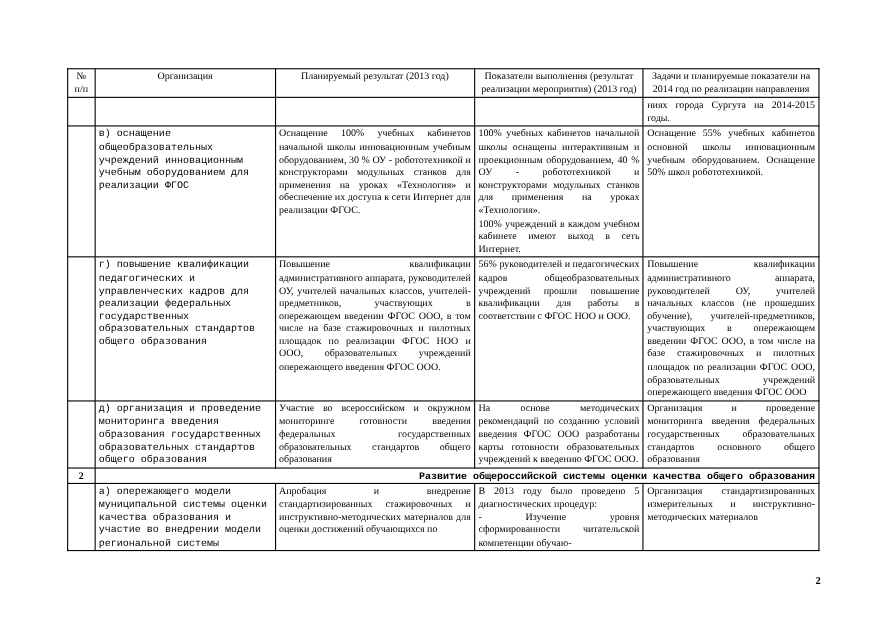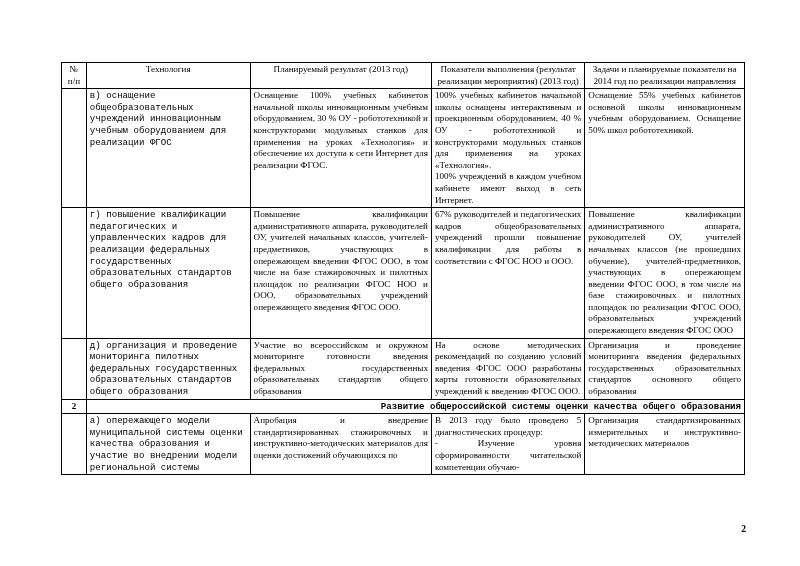--- a/index.html
+++ b/index.html
@@ -96,51 +96,58 @@
       <col class="col-plan">
       <col class="col-ind">
       <col class="col-task">
     </colgroup>
     <thead>
       <tr>
         <td class="col-num hdr-num">
           <div class="para">№</div>
           <div class="para">п/п</div>
         </td>
-        <td class="col-event">Технология</td>
+        <td class="col-event">Организация</td>
         <td class="col-plan">Планируемый результат (2013 год)</td>
         <td class="col-ind">Показатели выполнения (результат реализации мероприятия) (2013 год)</td>
         <td class="col-task">Задачи и планируемые показатели на 2014 год по реализации направления</td>
       </tr>
     </thead>
     <tbody>
 
+      <tr>
+        <td class="col-num cont-cell"></td>
+        <td class="col-event cont-cell"></td>
+        <td class="col-plan cont-cell"></td>
+        <td class="col-ind cont-cell"></td>
+        <td class="col-task cont-cell justify">ниях города Сургута на 2014-2015 годы.</td>
+      </tr>
 
       <tr>
         <td class="col-num"></td>
         <td class="col-event left">в) оснащение общеобразовательных учреждений инновационным учебным оборудованием для реализации ФГОС</td>
         <td class="col-plan justify">Оснащение 100% учебных кабинетов начальной школы инновационным учебным оборудованием, 30 % ОУ - робототехникой и конструкторами модульных станков для применения на уроках «Технология» и обеспечение их доступа к сети Интернет для реализации ФГОС.</td>
         <td class="col-ind">
           <div class="para justify">100% учебных кабинетов начальной школы оснащены интерактивным и проекционным оборудованием, 40 % ОУ - робототехникой и конструкторами модульных станков для применения на уроках «Технология».</div>
           <div class="para justify">100% учреждений в каждом учебном кабинете имеют выход в сеть Интернет.</div>
         </td>
         <td class="col-task justify">Оснащение 55% учебных кабинетов основной школы инновационным учебным оборудованием. Оснащение 50% школ робототехникой.</td>
       </tr>
 
       <tr>
         <td class="col-num"></td>
         <td class="col-event left">г) повышение квалификации педагогических и управленческих кадров для реализации федеральных государственных образовательных стандартов общего образования</td>
         <td class="col-plan justify">Повышение квалификации административного аппарата, руководителей ОУ, учителей начальных классов, учителей-предметников, участвующих в опережающем введении ФГОС ООО, в том числе на базе стажировочных и пилотных площадок по реализации ФГОС НОО и ООО, образовательных учреждений опережающего введения ФГОС ООО.</td>
-        <td class="col-ind justify">67% руководителей и педагогических кадров общеобразовательных учреждений прошли повышение квалификации для работы в соответствии с ФГОС НОО и ООО.</td>
+        <td class="col-ind justify">56% руководителей и педагогических кадров общеобразовательных учреждений прошли повышение квалификации для работы в соответствии с ФГОС НОО и ООО.</td>
         <td class="col-task justify">Повышение квалификации административного аппарата, руководителей ОУ, учителей начальных классов (не прошедших обучение), учителей-предметников, участвующих в опережающем введении ФГОС ООО, в том числе на базе стажировочных и пилотных площадок по реализации ФГОС ООО, образовательных учреждений опережающего введения ФГОС ООО</td>
       </tr>
 
       <tr>
         <td class="col-num"></td>
-        <td class="col-event left">д) организация и проведение мониторинга пилотных федеральных государственных образовательных стандартов общего образования</td>
+        <td class="col-event left">д) организация и проведение мониторинга введения образования государственных образовательных стандартов общего образования</td>
         <td class="col-plan justify">Участие во всероссийском и окружном мониторинге готовности введения федеральных государственных образовательных стандартов общего образования</td>
         <td class="col-ind justify">На основе методических рекомендаций по созданию условий введения ФГОС ООО разработаны карты готовности образовательных учреждений к введению ФГОС ООО.</td>
         <td class="col-task justify">Организация и проведение мониторинга введения федеральных государственных образовательных стандартов основного общего образования</td>
       </tr>
 
       <tr class="section-row">
         <td class="col-num center">2</td>
         <td colspan="4" class="left bold">Развитие общероссийской системы оценки качества общего образования</td>
       </tr>
 

